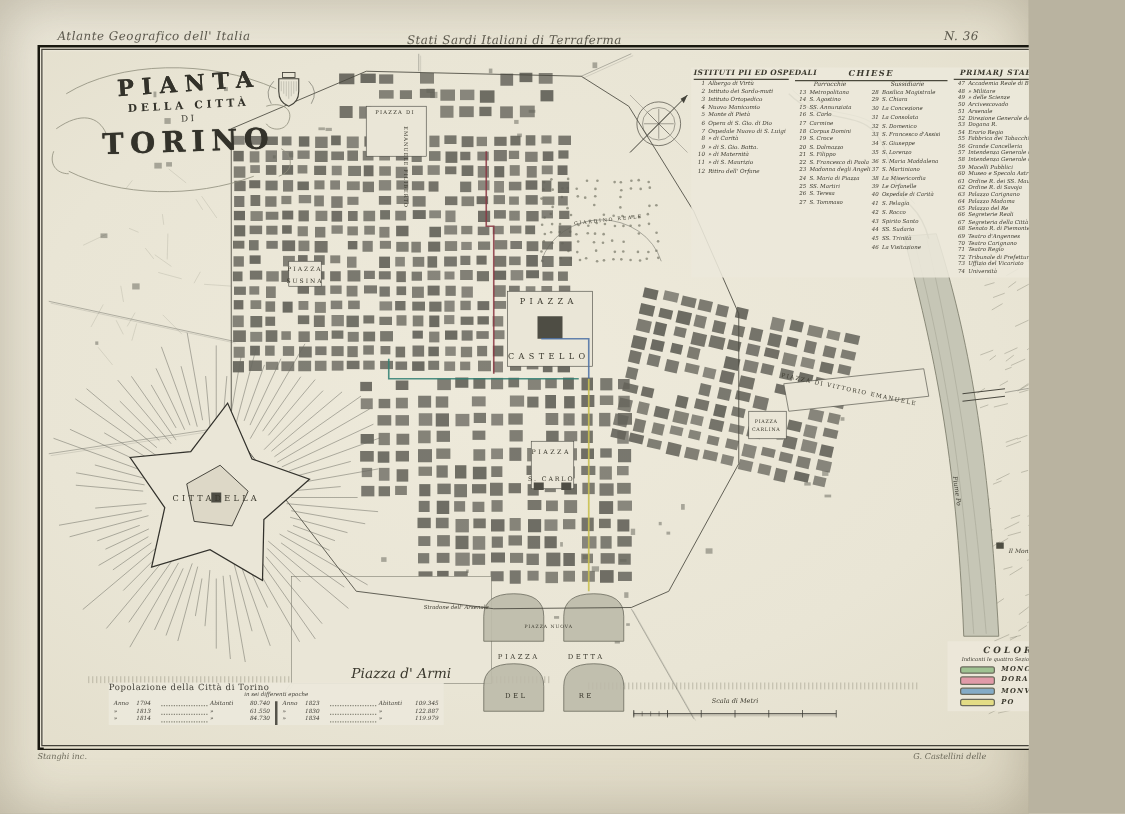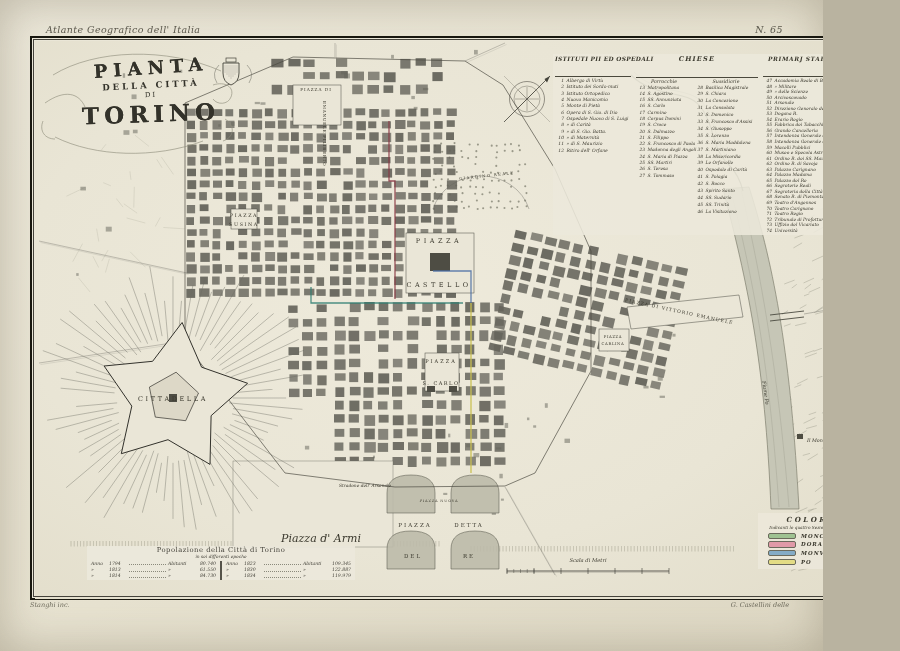--- a/index.html
+++ b/index.html
@@ -22,34 +22,34 @@
   .t1{font-size:18px;font-weight:bold;letter-spacing:6px;transform:rotate(-4deg);text-shadow:0 0 .5px #33322a;}
   .t2{font-size:8.5px;font-weight:bold;letter-spacing:3px;margin-top:2px;transform:rotate(-3deg);}
   .t3{font-size:7px;letter-spacing:2px;margin-top:1px;transform:rotate(-3deg);}
   .t4{font-size:23px;font-weight:bold;letter-spacing:5px;margin-top:1px;transform:rotate(-2deg);text-shadow:0 0 .6px #33322a;}
   
   .legend{position:absolute;left:518px;top:13px;width:312px;display:flex;gap:5px;color:#3b392e;background:rgba(236,232,219,.88);padding:1px 0 2px 2px;}
   .lcol{flex:none;}
   .c1{width:76px;} .c2{width:56px;} .c3{width:64px;} .c4{width:106px;}
   .lgroup{flex:none;width:122px;}
   .two{display:flex;gap:2px;}
-  .lg-h{font-weight:bold;font-style:italic;text-align:center;border-bottom:.6px solid #4a483c;padding-bottom:14px;margin-bottom:1px;white-space:nowrap;}
+  .lg-h{font-weight:bold;font-style:italic;text-align:center;border-bottom:.6px solid #4a483c;padding-bottom:1px;margin-bottom:1px;white-space:nowrap;}
   .h1{font-size:5.9px;letter-spacing:.3px;}
   .h2{font-size:6.6px;letter-spacing:1.2px;}
   .h4{font-size:5.9px;letter-spacing:.6px;}
   .lg-sh{font-style:italic;font-size:4.8px;text-align:center;margin-bottom:.5px;white-space:nowrap;}
   .lg-row{display:flex;white-space:nowrap;font-style:italic;}
   .c1 .lg-row{font-size:4.5px;line-height:6.35px;}
   .c2 .lg-row{font-size:4.4px;line-height:6.3px;}
   .c3 .lg-row{font-size:4.4px;line-height:6.9px;}
   .c4 .lg-row{font-size:4.4px;line-height:5.55px;}
   .lg-row .n{width:9px;text-align:right;padding-right:2.5px;flex:none;}
   
   .poptable{position:absolute;left:52px;top:505px;width:268px;color:#44423a;background:rgba(236,232,219,.92);}
-  .pt-title{font-size:6.8px;text-align:center;letter-spacing:.5px;}
+  .pt-title{font-size:6.8px;text-align:left;letter-spacing:.5px;}
   .pt-sub{font-size:4.4px;font-style:italic;text-align:center;margin-bottom:1.5px;}
   .pt-body{display:flex;}
   .pt-group{flex:1;padding:0 4px;}
   .pt-right{border-left:2.5px double #55534a;}
   .pt-row{display:flex;align-items:flex-end;font-size:4.6px;font-style:italic;line-height:6.4px;}
   .pt-a{width:18px;} .pt-y{width:18px;} .pt-ab{width:24px;} .pt-num{width:24px;text-align:right;}
   .pt-lead{flex:1;border-bottom:.7px dotted #8a897b;margin:0 2px 1.5px;}
   
   .colori{position:absolute;right:5px;top:472px;width:104px;text-align:center;color:#3b392e;background:rgba(236,232,219,.85);padding:2px 0;}
   .cl-title{font-size:7px;font-weight:bold;letter-spacing:2.5px;font-style:italic;}
@@ -58,21 +58,22 @@
   .cl-swatch{width:26px;height:4.5px;border:.6px solid #6b6a5c;border-radius:2px;margin-right:5px;flex:none;}
   .cl-label{font-size:5.4px;font-weight:bold;font-style:italic;letter-spacing:1px;}
 </style>
 </head>
 <body>
 
 <div class="stage">
   <div class="sheet"></div>
 
   <div class="annot tl">Atlante Geografico dell' Italia</div>
-  <div class="annot tr">N. 65</div>
+  <div class="annot tc">Stati Sardi Italiani di Terraferma</div>
+  <div class="annot tr">N. 36</div>
 
   <div class="frame">
     <div class="map-area">
 
       <svg id="map-svg" width="832" height="558" viewBox="0 0 832 558">
         <g id="g-terrain">
             <line x1="796.8971301689744" y1="315.72989912703633" x2="808.7600743981918" y2="311.2740032706026" stroke="#8b8a7a" stroke-width="0.45" opacity="0.8"></line>
             <line x1="759.3836230896413" y1="346.4242765363306" x2="766.3113414766467" y2="343.65946661016727" stroke="#8b8a7a" stroke-width="0.45" opacity="0.8"></line>
             <line x1="820.1617690511048" y1="325.14828559942544" x2="827.1618868776129" y2="323.2639028880884" stroke="#8b8a7a" stroke-width="0.45" opacity="0.8"></line>
             <line x1="809.6249057184905" y1="260.34459326416254" x2="815.7663463821076" y2="257.48326713908097" stroke="#8b8a7a" stroke-width="0.45" opacity="0.8"></line>

